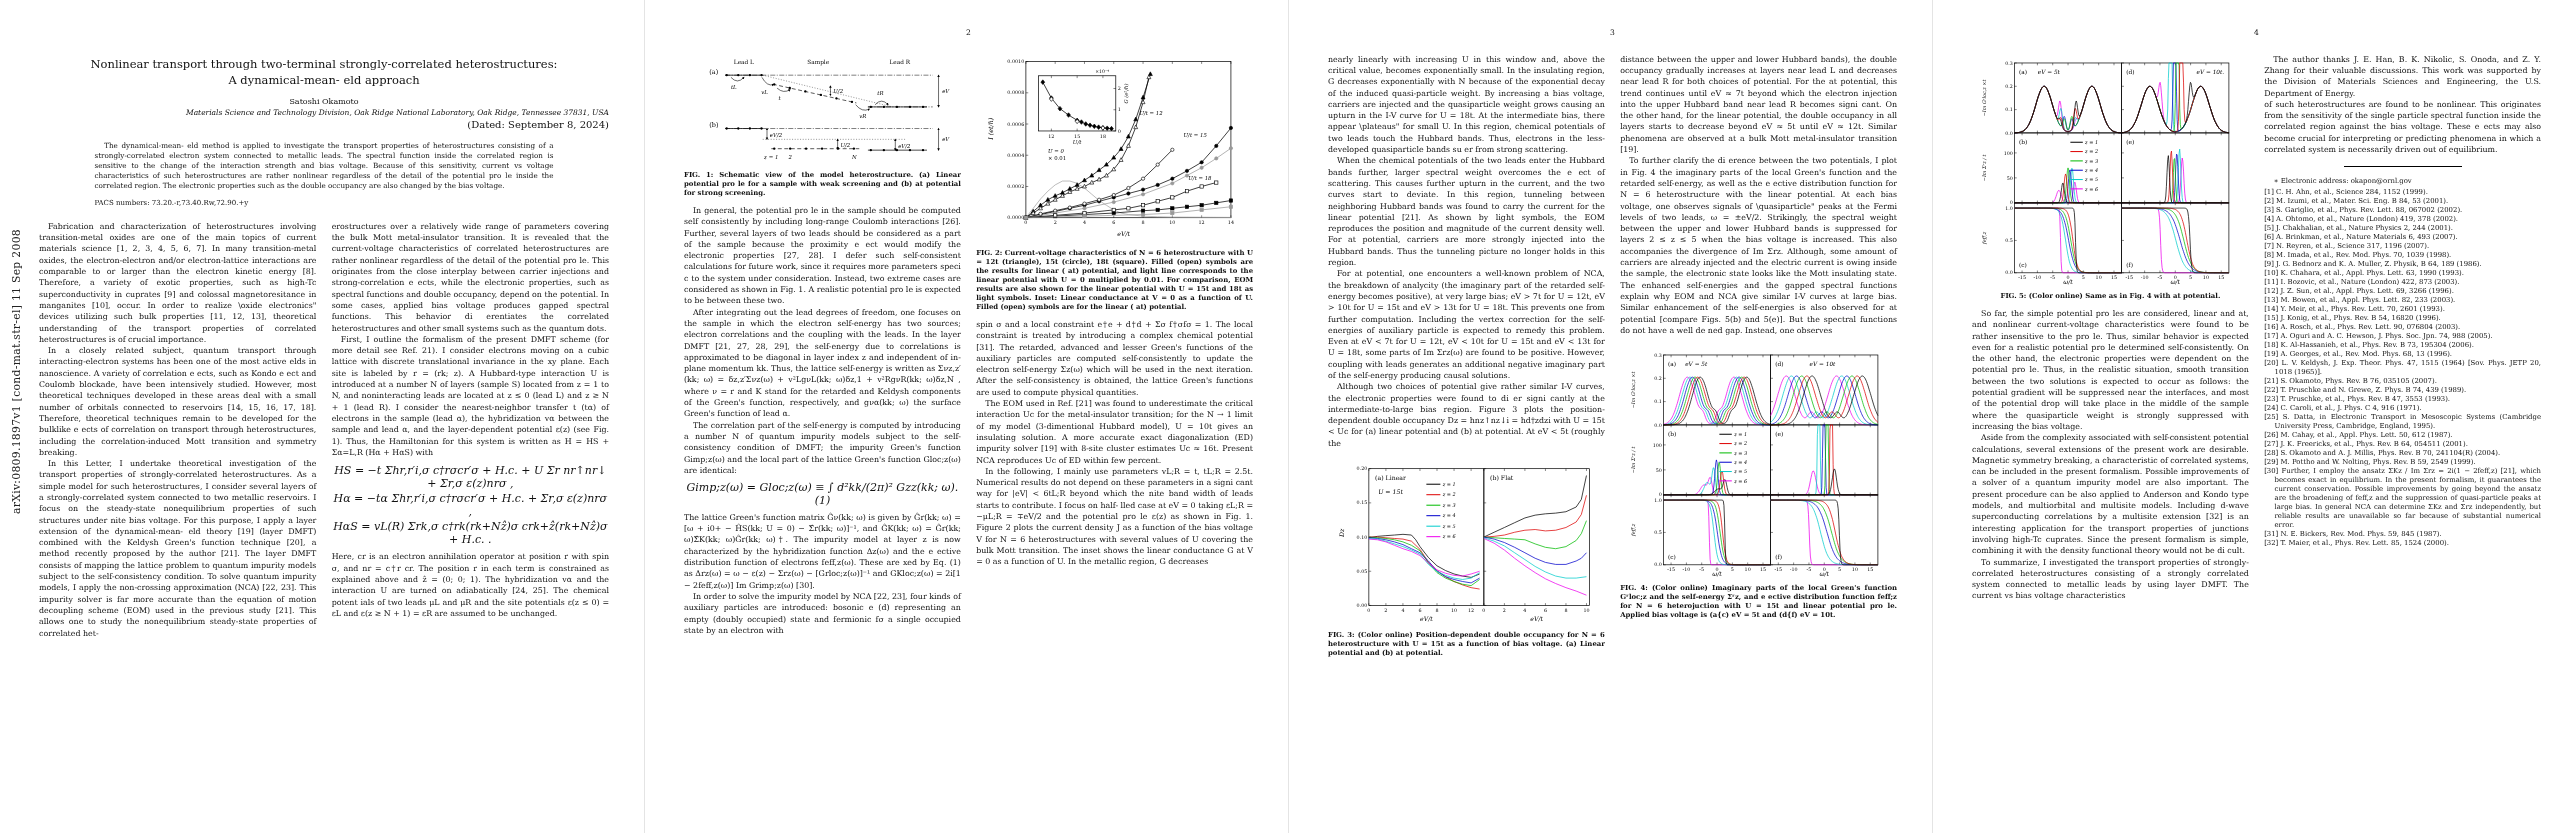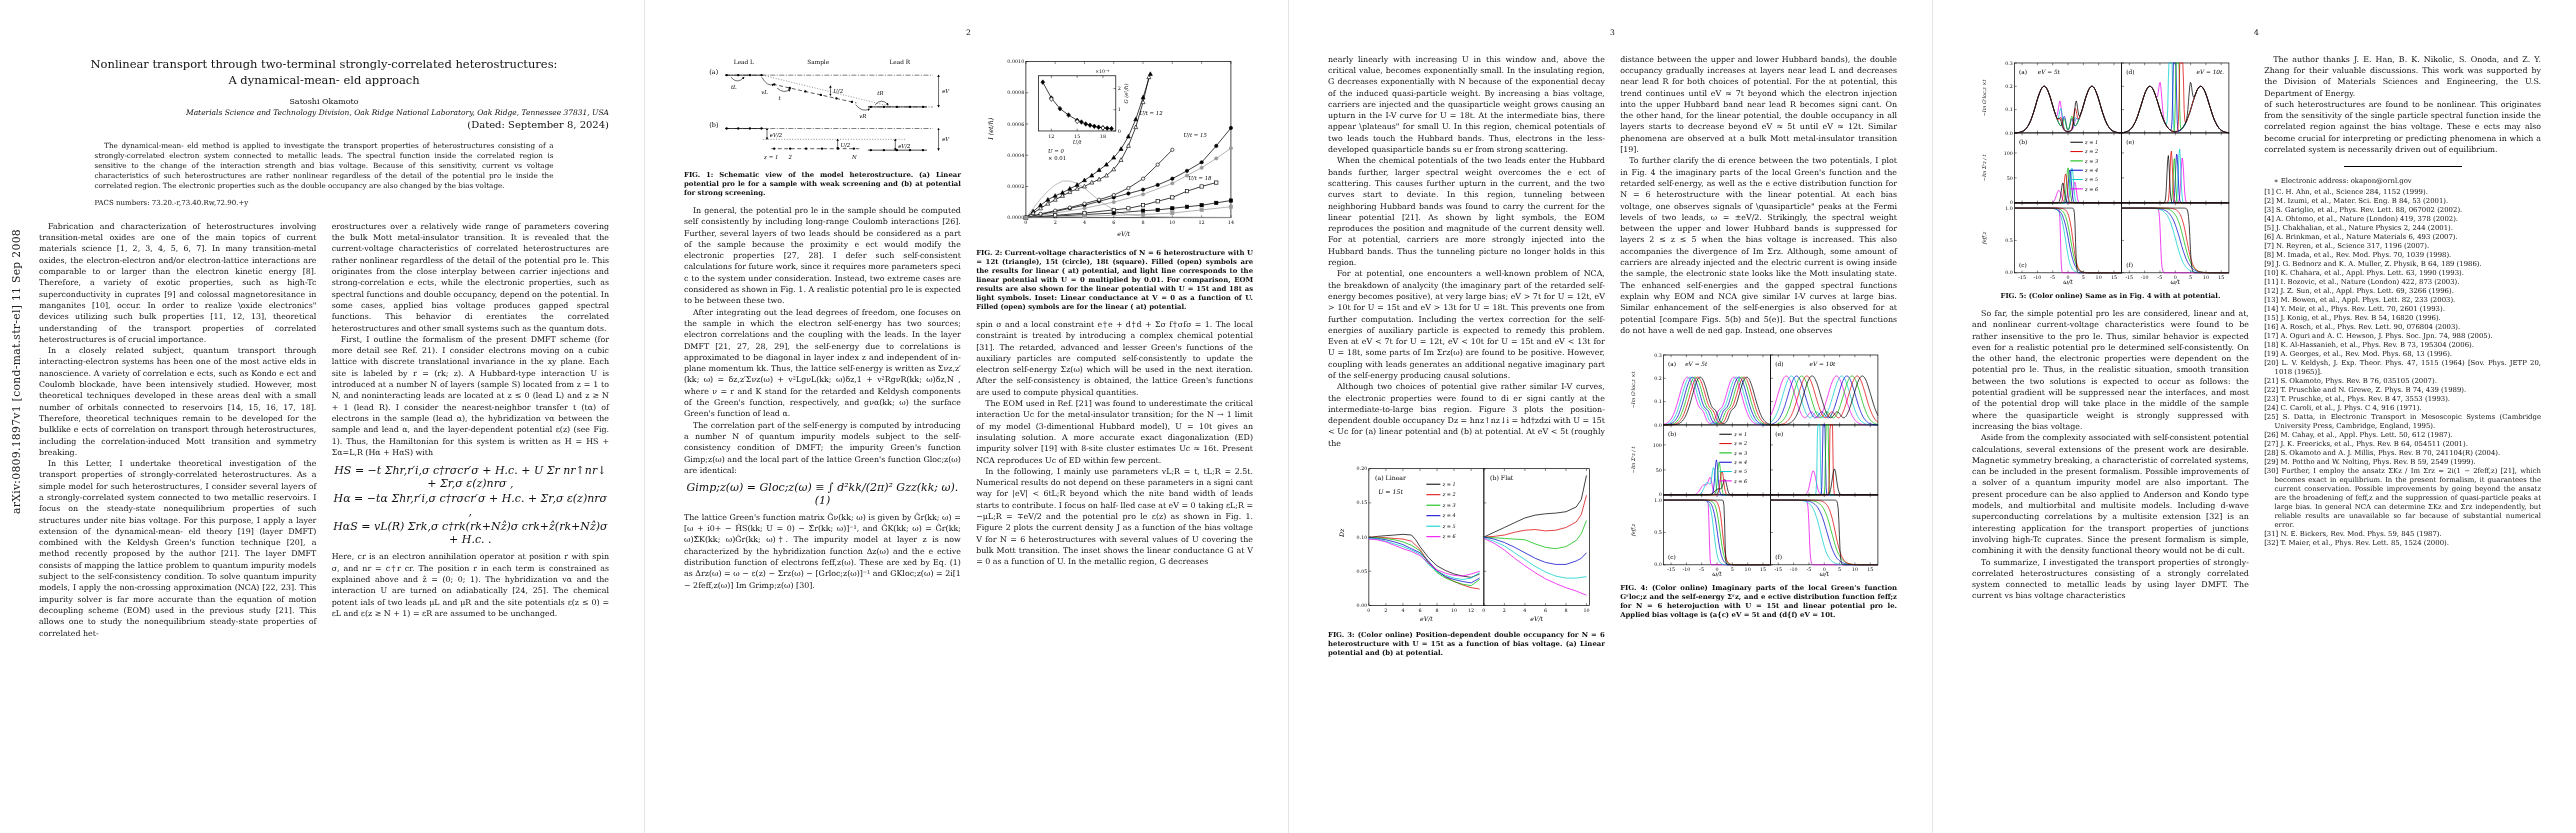--- a/index.html
+++ b/index.html
@@ -134,20 +134,21 @@
             <line x1="346" y1="102" x2="346" y2="132" stroke="#000" stroke-width="0.8" marker-start="url(#ah)" marker-end="url(#ah)"></line>
             <text x="351" y="120" font-size="7.5" font-style="italic">eV</text>
           </svg>
           <figcaption class="figcap">FIG. 1: Schematic view of the model heterostructure. (a) Linear potential pro le for a sample with weak screening and (b)  at potential for strong screening.</figcaption>
         </figure>
         <p class="para">In general, the potential pro le in the sample should be computed self consistently by including long-range Coulomb interactions [26]. Further, several layers of two leads should be considered as a part of the sample because the proximity e ect would modify the electronic properties [27, 28]. I defer such self-consistent calculations for future work, since it requires more parameters speci c to the system under consideration. Instead, two extreme cases are considered as shown in Fig. 1. A realistic potential pro le is expected to be between these two.</p>
         <p class="para">After integrating out the lead degrees of freedom, one focuses on the sample in which the electron self-energy has two sources; electron correlations and the coupling with the leads. In the layer DMFT [21, 27, 28, 29], the self-energy due to correlations is approximated to be diagonal in layer index z and independent of in-plane momentum kk. Thus, the lattice self-energy is written as Σνz,z′(kk; ω) = δz,z′Σνz(ω) + v²LgνL(kk; ω)δz,1 + v²RgνR(kk; ω)δz,N , where ν = r and K stand for the retarded and Keldysh components of the Green's function, respectively, and gνα(kk; ω) the surface Green's function of lead α.</p>
         <p class="para">The correlation part of the self-energy is computed by introducing a number N of quantum impurity models subject to the self-consistency condition of DMFT; the impurity Green's function Gimp;z(ω) and the local part of the lattice Green's function Gloc;z(ω) are identical:</p>
         <div class="eq">Gimp;z(ω) = Gloc;z(ω) ≡ ∫ d²kk/(2π)² Gzz(kk; ω).      (1)</div>
         <p class="para cont">The lattice Green's function matrix Ĝν(kk; ω) is given by Ĝr(kk; ω) = [ω + i0+ − ĤS(kk; U = 0) − Σ̂r(kk; ω)]⁻¹, and ĜK(kk; ω) = Ĝr(kk; ω)Σ̂K(kk; ω)Ĝr(kk; ω)†. The impurity model at layer z is now characterized by the hybridization function Δz(ω) and the e ective distribution function of electrons feff,z(ω). These are  xed by Eq. (1) as Δrz(ω) = ω − ε(z) − Σrz(ω) − [Grloc;z(ω)]⁻¹ and GKloc;z(ω) = 2i[1 − 2feff,z(ω)] Im Grimp;z(ω) [30].</p>
+        <p class="para">In order to solve the impurity model by NCA [22, 23], four kinds of auxiliary particles are introduced: bosonic e (d) representing an empty (doubly occupied) state and fermionic fσ a single occupied state by an electron with</p>
       </div>
       <div class="col">
         <figure class="fig">
           <svg width="276" height="189" viewBox="0 0 350 239">
               <rect x="62" y="8" width="260" height="198" fill="none" stroke="#000" stroke-width="0.9"></rect>
               <line x1="62" y1="206" x2="62" y2="203" stroke="#000" stroke-width="0.6"></line>
               <line x1="62" y1="8" x2="62" y2="11" stroke="#000" stroke-width="0.6"></line>
               <text x="62" y="214.5" font-size="6.2" text-anchor="middle" fill="#000">0</text>
               <line x1="99.14285714285714" y1="206" x2="99.14285714285714" y2="203" stroke="#000" stroke-width="0.6"></line>
               <line x1="99.14285714285714" y1="8" x2="99.14285714285714" y2="11" stroke="#000" stroke-width="0.6"></line>

